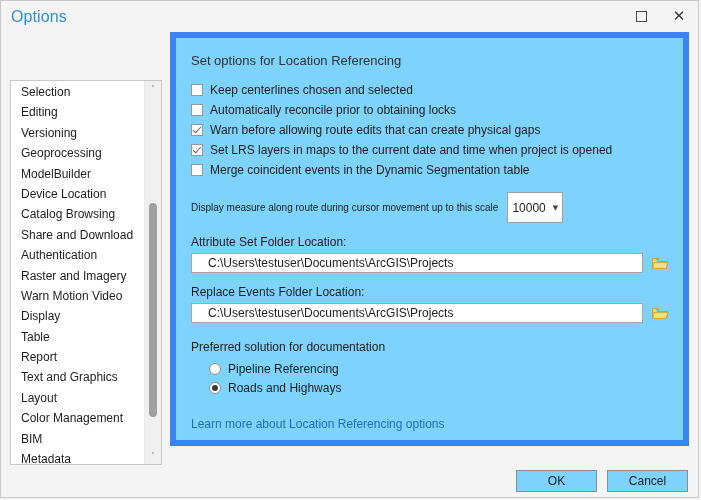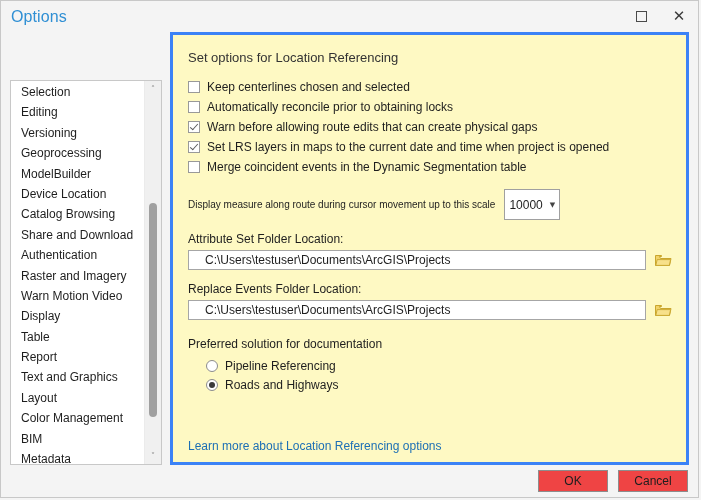--- a/index.html
+++ b/index.html
@@ -134,26 +134,26 @@
     left: 4px;
     width: 8px;
     top: 106px;
     height: 214px;
     background: #a0a0a0;
     border-radius: 4px;
   }
   
   .content {
     flex: 1;
-    background: #fef9c3;
-    border: 3px solid #3b82f6;
+    background: #7dd3fc;
+    border: 6px solid #3b82f6;
     box-sizing: border-box;
     padding: 14px 12px 10px 12px;
     position: relative;
-    margin-bottom: 32px;
+    margin-bottom: 51px;
     min-width: 0;
   }
   .panel-heading {
     font-size: 13px;
     color: #333333;
     margin: 1px 0 13px 3px;
   }
   
   .cb-row {
     display: flex;
@@ -295,24 +295,24 @@
     display: flex;
     align-items: center;
     justify-content: flex-end;
     padding-right: 10px;
     gap: 10px;
     background: #f4f4f4;
     position: absolute;
     left: 0; right: 0; bottom: 0;
   }
   .footer-btn {
-    width: 70px;
+    width: 81px;
     height: 22px;
     border: 1px solid #8d8d8d;
-    background: #ef4444;
+    background: #7dd3fc;
     font-family: "Liberation Sans", sans-serif;
     font-size: 12px;
     color: #1e1e1e;
     cursor: default;
     padding: 0;
   }
 </style>
 </head>
 <body>
 

